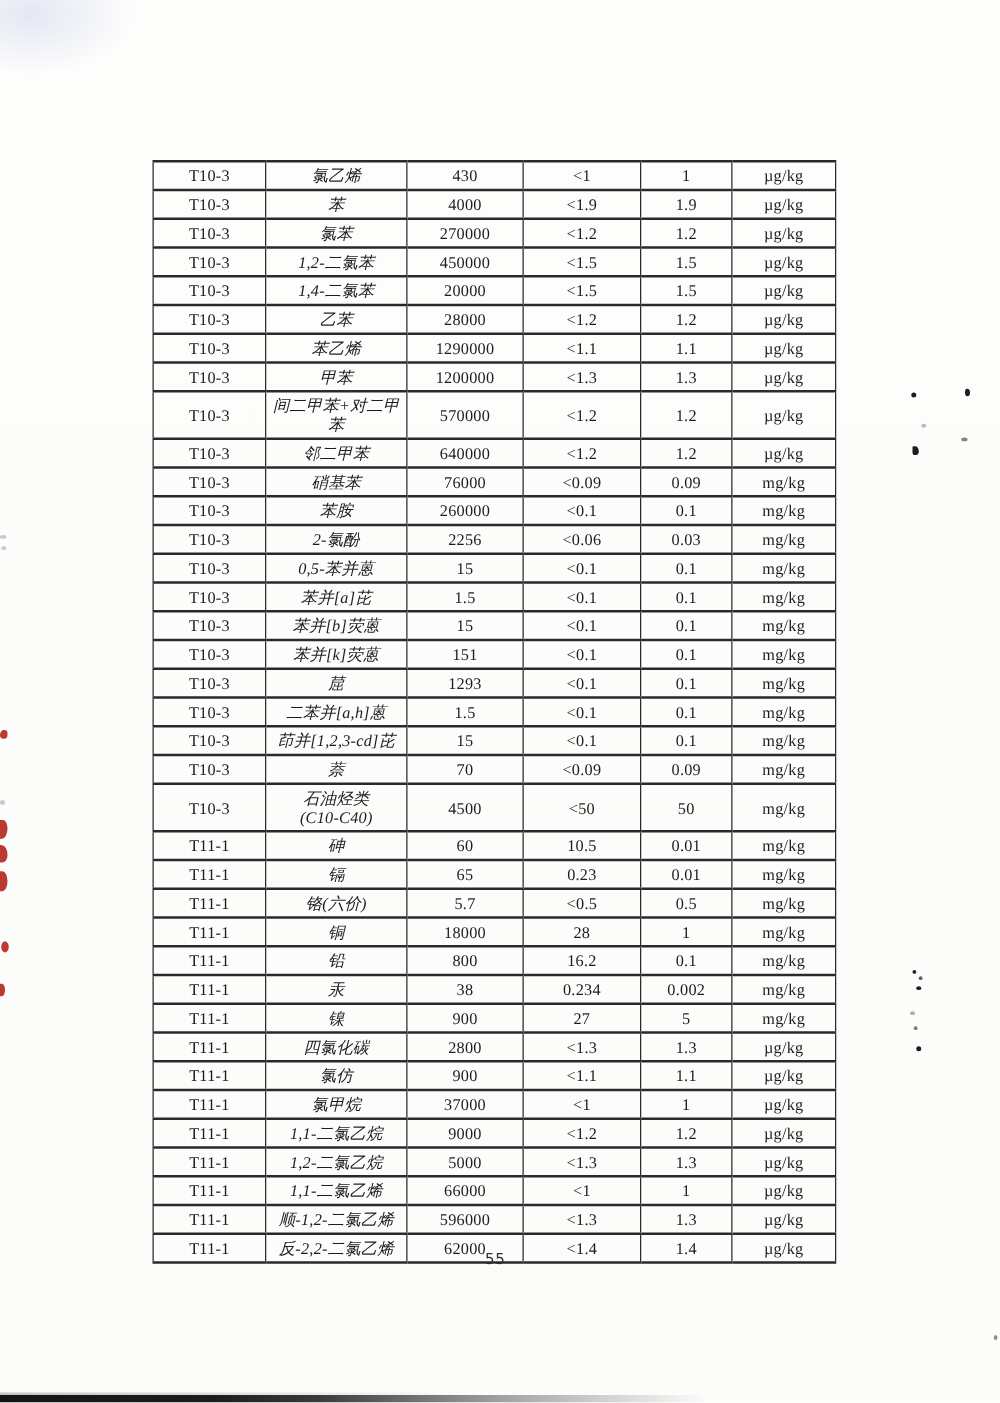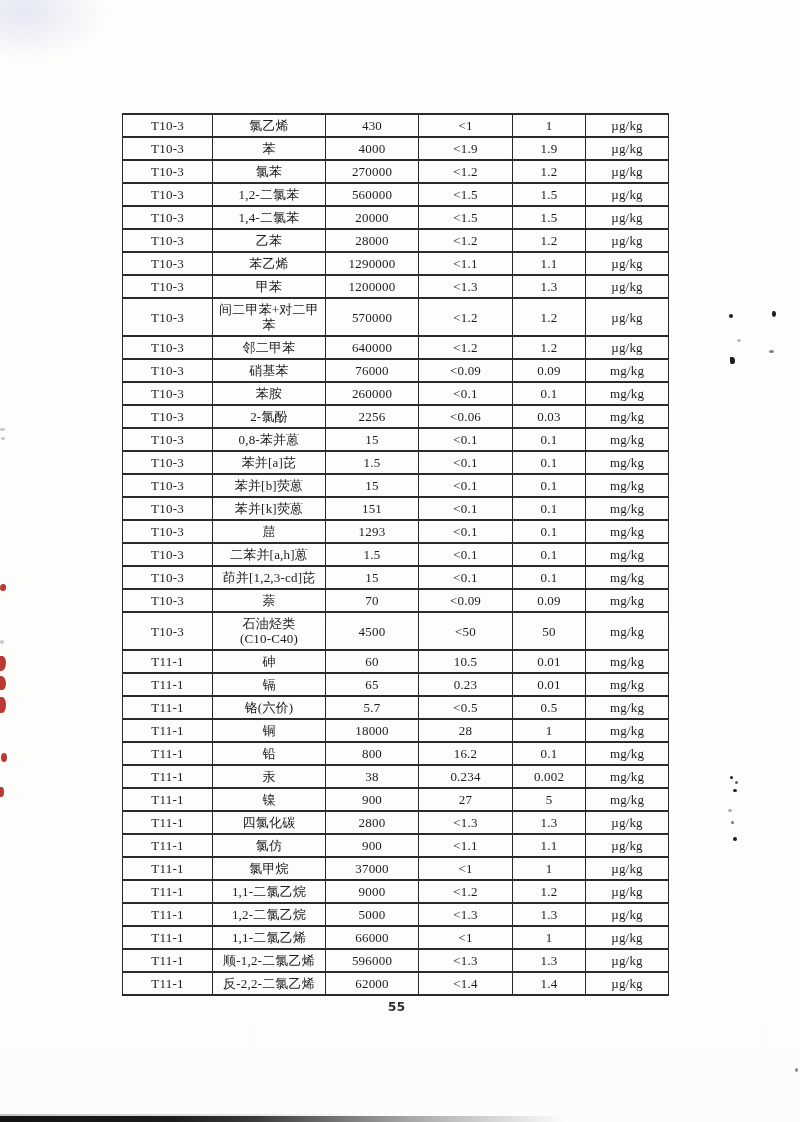--- a/index.html
+++ b/index.html
@@ -14,56 +14,55 @@
     background:
       radial-gradient(ellipse 120px 70px at 3% 1%, rgba(198,206,232,0.45), rgba(198,206,232,0) 70%),
       linear-gradient(180deg, #fdfdfc 0%, #fcfcfa 100%);
     font-family: "Liberation Serif", "DejaVu Serif", serif;
   }
 
   
   .results-table {
     position: absolute;
     left: 122px;
-    top: 113px;
+    top: 128px;
     width: 546px;
     border-collapse: collapse;
     table-layout: fixed;
   }
   .results-table td {
     border: 1.4px solid #2a2a2a;
     border-top-width: 2px;
     border-bottom-width: 2px;
     text-align: center;
     vertical-align: middle;
     font-size: 13px;
     line-height: 15px;
     padding: 3px 2px;
     color: #1c1c1c;
     letter-spacing: 0.2px;
     overflow: hidden;
   }
-  .results-table td.c1 { white-space: pre-line; }
+  .results-table td.c1 { white-space: pre-line; font-style: italic; }
   col.c0 { width: 90px; }
   col.c1 { width: 113px; }
   col.c2 { width: 93px; }
   col.c3 { width: 94px; }
   col.c4 { width: 73px; }
   col.c5 { width: 83px; }
 
   
   .page-number {
     position: absolute;
     left: 388px;
     top: 1000px;
     font-size: 12px;
     color: #2e2e2e;
     font-family: "DejaVu Sans", sans-serif;
     letter-spacing: 0.5px;
-    font-weight: bold;
   }
 
   
   .mark { position: absolute; display: block; }
 
   .stamp-frag { background: #b3241d; opacity: 0.9; }
   .stamp-dot-1  { left: 0px;  top: 584px; width: 6px;  height: 7px;  border-radius: 60% 40% 50% 50%; }
   .stamp-frag-1 { left: -2px; top: 656px; width: 8px;  height: 15px; border-radius: 0 45% 55% 0; }
   .stamp-frag-2 { left: -3px; top: 676px; width: 9px;  height: 14px; border-radius: 0 55% 45% 0; }
   .stamp-frag-3 { left: -2px; top: 697px; width: 8px;  height: 16px; border-radius: 0 50% 50% 0; }
@@ -141,21 +140,21 @@
         <td class="c0">T10-3</td>
         <td class="c1">氯苯</td>
         <td class="c2">270000</td>
         <td class="c3">&lt;1.2</td>
         <td class="c4">1.2</td>
         <td class="c5">µg/kg</td>
       </tr>
       <tr>
         <td class="c0">T10-3</td>
         <td class="c1">1,2-二氯苯</td>
-        <td class="c2">560000</td>
+        <td class="c2">450000</td>
         <td class="c3">&lt;1.5</td>
         <td class="c4">1.5</td>
         <td class="c5">µg/kg</td>
       </tr>
       <tr>
         <td class="c0">T10-3</td>
         <td class="c1">1,4-二氯苯</td>
         <td class="c2">20000</td>
         <td class="c3">&lt;1.5</td>
         <td class="c4">1.5</td>
@@ -221,21 +220,21 @@
       <tr>
         <td class="c0">T10-3</td>
         <td class="c1">2-氯酚</td>
         <td class="c2">2256</td>
         <td class="c3">&lt;0.06</td>
         <td class="c4">0.03</td>
         <td class="c5">mg/kg</td>
       </tr>
       <tr>
         <td class="c0">T10-3</td>
-        <td class="c1">0,8-苯并蒽</td>
+        <td class="c1">0,5-苯并蒽</td>
         <td class="c2">15</td>
         <td class="c3">&lt;0.1</td>
         <td class="c4">0.1</td>
         <td class="c5">mg/kg</td>
       </tr>
       <tr>
         <td class="c0">T10-3</td>
         <td class="c1">苯并[a]芘</td>
         <td class="c2">1.5</td>
         <td class="c3">&lt;0.1</td>

